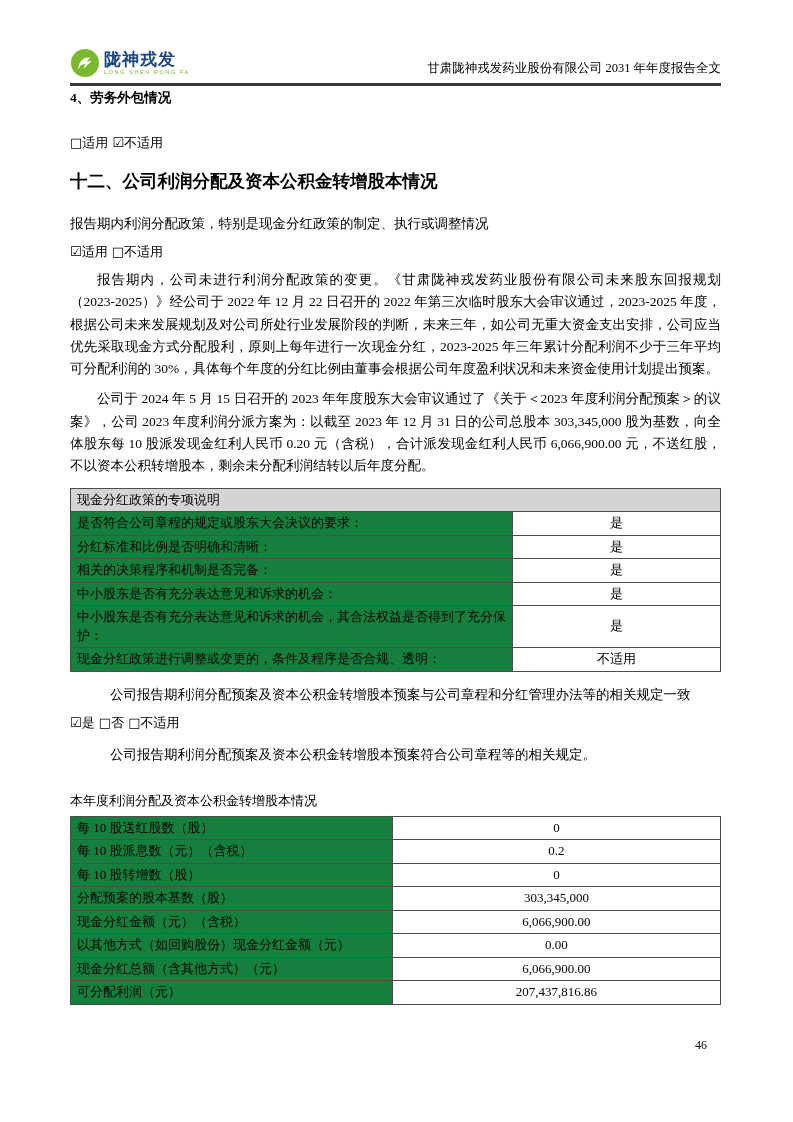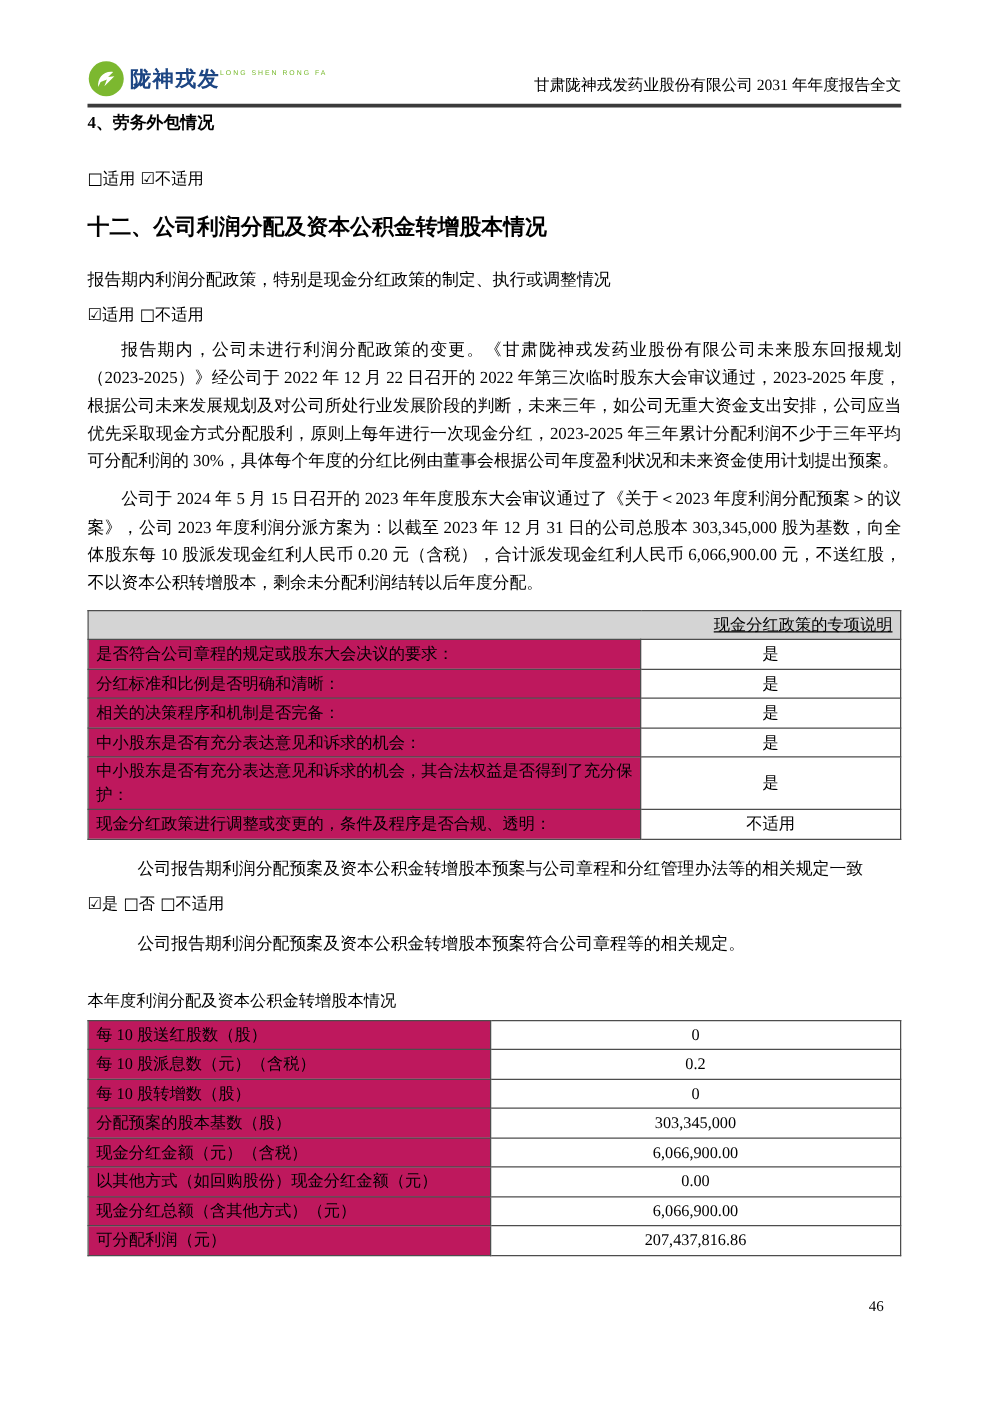--- a/index.html
+++ b/index.html
@@ -23,21 +23,21 @@
   .page-header {
     padding-top: 48px;
     display: flex;
     justify-content: space-between;
     align-items: flex-end;
     border-bottom: 3px solid #3b3b3b;
     padding-bottom: 5px;
   }
   .logo { display: flex; align-items: center; gap: 4px; }
   .logo-mark { width: 30px; height: 30px; flex: 0 0 auto; }
-  .logo-text { display: flex; flex-direction: row; line-height: 1; }
+  .logo-text { display: flex; flex-direction: column; line-height: 1; }
   .logo-cn {
     font-family: "Liberation Sans", sans-serif;
     font-weight: bold;
     font-size: 17px;
     color: #1c4583;
     letter-spacing: 1px;
   }
   .logo-en {
     font-family: "Liberation Sans", sans-serif;
     font-size: 5.5px;
@@ -88,22 +88,22 @@
   table.doc-table.t2 { margin-top: 6px; }
   .doc-table th, .doc-table td {
     border: 1px solid #4d4d4d;
     padding: 2px 6px;
     line-height: 18.5px;
     vertical-align: middle;
     height: 22px;
   }
   .doc-table th { font-weight: normal; }
   .gray { background: #d4d4d4; }
-  .center { text-align: right; text-decoration: underline; }
-  .doc-table td.label-cell { background: #be185d; text-align: left; }
+  .center { text-align: left; }
+  .doc-table td.label-cell { background: #15803d; text-align: left; }
   .doc-table td.value-cell { background: #ffffff; text-align: center; }
 
   .page-number {
     position: absolute;
     top: 1038px;
     right: 86px;
     font-size: 12px;
   }
 </style>
 </head>

